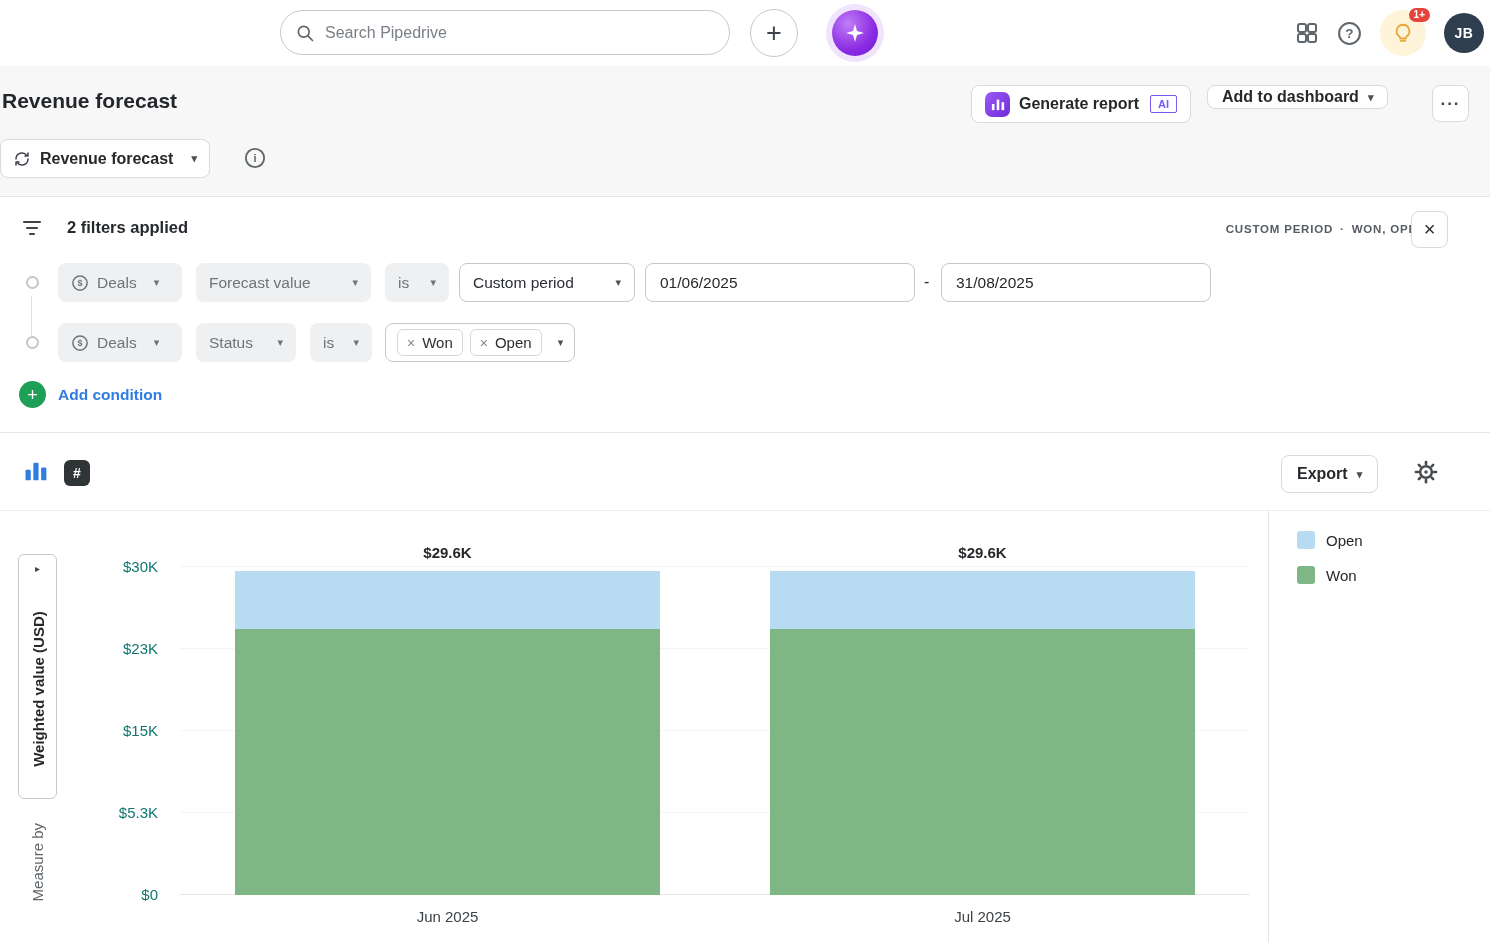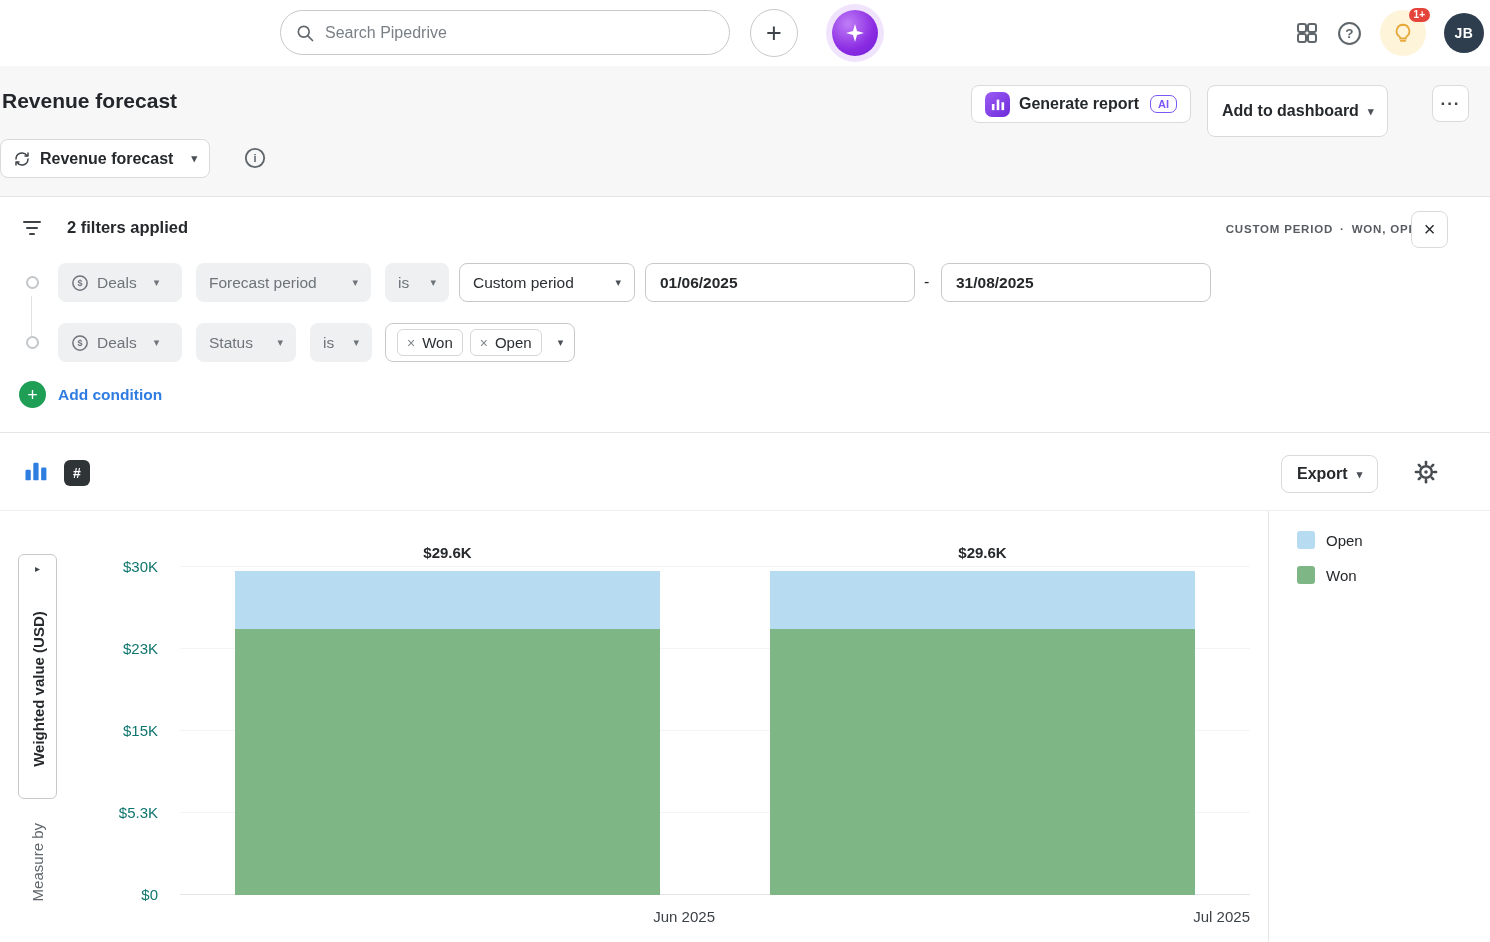--- a/index.html
+++ b/index.html
@@ -30,23 +30,23 @@
     align-items:center; justify-content:center; font-size:14px; font-weight:700; letter-spacing:.5px; }
 
   
   .page-title { position:absolute; left:2px; top:89px; font-size:21px; font-weight:700; color:#23262a; }
   .btn { display:inline-flex; align-items:center; background:#fff; border:1px solid #d8dadc; border-radius:8px;
     font-size:16px; color:#26292c; cursor:pointer; font-family:"Liberation Sans", sans-serif; }
   .caret { font-size:11px; color:#4a5055; margin-left:9px; line-height:1; }
   .gen-report { position:absolute; left:971px; top:85px; height:38px; padding:0 13px; gap:9px; font-weight:600; }
   .gr-icon { width:25px; height:25px; border-radius:7px; background:linear-gradient(135deg,#9a5cf5,#6e2bd9);
     display:flex; align-items:center; justify-content:center; }
-  .ai-pill { border:1.5px solid #7b57f5; color:#7b57f5; font-size:11px; font-weight:700; border-radius:7px;
+  .ai-pill { border:1.5px solid #7b57f5; color:#7b57f5; font-size:11px; font-weight:700; border-radius:2px;
     padding:2px 7px; margin-left:2px; }
-  .add-dash { position:absolute; left:1207px; top:85px; height:52px; padding:0 14px; font-weight:600; }
+  .add-dash { position:absolute; left:1207px; top:85px; height:24px; padding:0 14px; font-weight:600; }
   .more-btn { position:absolute; left:1432px; top:85px; width:37px; height:37px; justify-content:center;
     font-size:17px; font-weight:700; color:#3f444a; letter-spacing:1px; }
 
   .report-selector { position:absolute; left:0px; top:139px; height:39px; padding:0 12px; gap:9px; font-weight:600; }
   .info-btn { position:absolute; left:244px; top:147px; width:22px; height:22px; background:transparent;
     border:none; cursor:pointer; }
 
   
   .filters { position:absolute; left:0; top:196px; width:1490px; height:237px; background:#fff;
     border-top:1px solid #e4e6e8; border-bottom:1px solid #e4e6e8; }
@@ -56,21 +56,21 @@
   .close-btn { position:absolute; right:42px; top:14px; width:37px; height:37px; justify-content:center;
     font-size:20px; color:#26292c; font-weight:400; }
   .bullet { position:absolute; left:26px; width:13px; height:13px; border:2px solid #c3c7ca; border-radius:50%; background:#fff; }
   .connector { position:absolute; left:31px; top:99px; width:1px; height:40px; background:#dfe2e4; }
   .ctrl { position:absolute; height:39px; display:inline-flex; align-items:center; border-radius:8px;
     font-size:15.5px; cursor:pointer; font-family:"Liberation Sans", sans-serif; }
   .ctrl-gray { background:#eef0f1; color:#6e747a; border:none; padding:0 13px; gap:8px; }
   .ctrl-gray .caret { color:#6e747a; }
   .ctrl-white { background:#fff; border:1px solid #c6c9cc; color:#2b2f33; padding:0 13px; gap:8px; }
   .date-input { position:absolute; height:39px; border:1px solid #c6c9cc; border-radius:8px; background:#fff;
-    font-size:15.5px; color:#26292c; padding:0 14px; font-family:"Liberation Sans", sans-serif; outline:none;font-weight:bold; }
+    font-size:15.5px; color:#26292c; padding:0 14px; font-family:"Liberation Sans", sans-serif; outline:none; }
   .dash { position:absolute; font-size:16px; color:#26292c; }
   .chip { display:inline-flex; align-items:center; gap:7px; border:1px solid #d4d7d9; border-radius:6px;
     padding:4px 9px; font-size:15px; color:#2b2f33; background:#fff; cursor:pointer; }
   .chip .x { color:#80868b; font-size:14px; line-height:1; }
   .add-cond { position:absolute; left:19px; top:184px; display:flex; align-items:center; gap:12px;
     background:transparent; border:none; cursor:pointer; }
   .add-cond-circle { width:27px; height:27px; border-radius:50%; background:#1f9f56; color:#fff; font-size:18px;
     display:flex; align-items:center; justify-content:center; line-height:1; }
   .add-cond-label { color:#2f7de1; font-size:15.5px; font-weight:700; font-family:"Liberation Sans", sans-serif; }
 
@@ -104,21 +104,21 @@
   .ytick { position:absolute; right:17px; width:85px; text-align:right; font-size:15px; color:#0f766e; line-height:18px; }
   .plot { position:absolute; left:180px; top:56px; width:1070px; height:328px; }
   .gridline { position:absolute; left:0; right:0; height:1px; background:#f2f4f5; }
   .gridline.baseline { background:#e3e5e7; }
   .slots { position:absolute; left:0; top:0; width:100%; height:100%; display:flex; }
   .slot { position:relative; flex:1; display:flex; justify-content:center; align-items:flex-end; }
   .bar { display:flex; flex-direction:column; justify-content:flex-end; width:79.5%; }
   .seg { width:100%; }
   .total { position:absolute; left:0; right:0; text-align:center; font-size:15px; font-weight:700; color:#26292c; }
   .x-labels { position:absolute; left:180px; top:397px; width:1070px; display:flex; }
-  .xlabel { flex:1; text-align:right; font-size:15px; color:#3c4247; }
+  .xlabel { flex:1; text-align:center; font-size:15px; color:#3c4247; }
 </style>
 </head>
 <body>
 
 <div id="app">
 
   <div class="topbar">
     <div class="searchbox">
       <svg width="20" height="20" viewBox="0 0 24 24">
         <circle cx="10.5" cy="10.5" r="6.5" fill="none" stroke="#5f666b" stroke-width="2"></circle>
@@ -230,21 +230,21 @@
 
     <button class="ctrl ctrl-gray" style="left:58px;top:66px;width:124px;">
       <svg width="18" height="18" viewBox="0 0 24 24">
         <circle cx="12" cy="12" r="9.5" fill="none" stroke="#6e747a" stroke-width="2"></circle>
         <text x="12" y="16.5" text-anchor="middle" font-size="12" font-weight="bold" fill="#6e747a">$</text>
       </svg>
       <span>Deals</span>
       <span class="caret">▾</span>
     </button>
     <button class="ctrl ctrl-gray" style="left:196px;top:66px;width:175px;justify-content:space-between;">
-      <span>Forecast period</span>
+      <span>Forecast value</span>
       <span class="caret">▾</span>
     </button>
     <button class="ctrl ctrl-gray" style="left:385px;top:66px;width:64px;justify-content:space-between;">
       <span>is</span>
       <span class="caret">▾</span>
     </button>
     <button class="ctrl ctrl-white" style="left:459px;top:66px;width:176px;justify-content:space-between;">
       <span>Custom period</span>
       <span class="caret">▾</span>
     </button>

